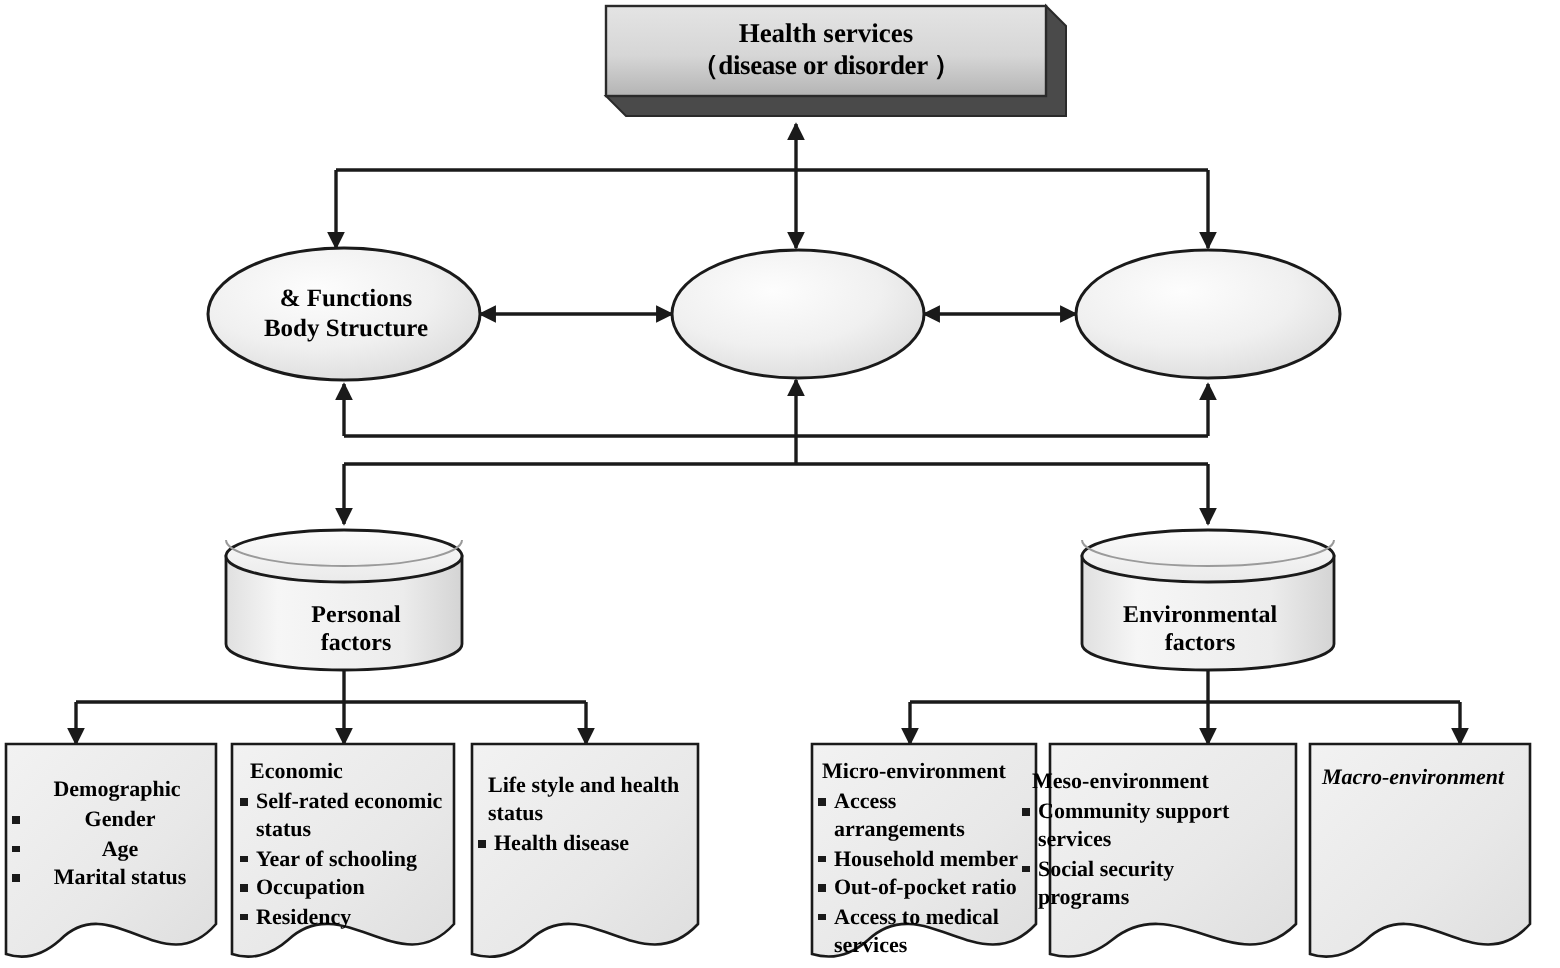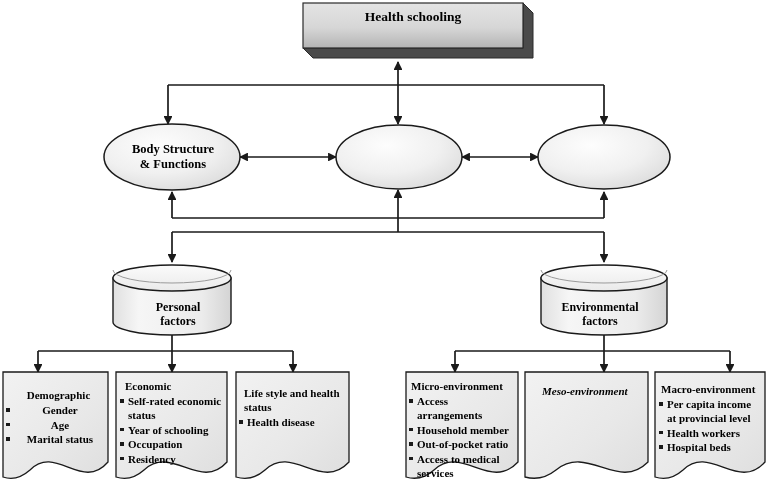--- a/index.html
+++ b/index.html
@@ -195,26 +195,27 @@
       <path d="M 3 372 L 108 372 L 108 462 C 82 492 56 444 30 470 C 21 478 12 480 3 477 Z" fill="url(#gradCard)"></path>
       <path d="M 116 372 L 227 372 L 227 462 C 200 492 172 444 144 470 C 135 478 125 480 116 477 Z" fill="url(#gradCard)"></path>
       <path d="M 236 372 L 349 372 L 349 462 C 321 492 293 444 265 470 C 256 478 246 480 236 477 Z" fill="url(#gradCard)"></path>
       <path d="M 406 372 L 518 372 L 518 462 C 490 492 462 444 434 470 C 425 478 416 480 406 477 Z" fill="url(#gradCard)"></path>
       <path d="M 525 372 L 648 372 L 648 462 C 618 492 588 444 556 470 C 546 478 536 480 525 477 Z" fill="url(#gradCard)"></path>
       <path d="M 655 372 L 765 372 L 765 462 C 738 492 710 444 683 470 C 674 478 664 480 655 477 Z" fill="url(#gradCard)"></path>
     </g>
   </svg>
 
   <div id="header-label" class="node-text">
-    <div class="l1">Health schooling</div>
+    <div class="l1">Health services</div>
+    <div class="l2">（disease or disorder ）</div>
   </div>
 
   <div id="ellipse-label-0" class="node-text ellipse-label">
+    <div>&amp; Functions</div>
     <div>Body Structure</div>
-    <div>&amp; Functions</div>
   </div>
 
 
 
   <div id="cyl-label-0" class="node-text cyl-label">
     <div>Personal</div>
     <div>factors</div>
   </div>
 
   <div id="cyl-label-1" class="node-text cyl-label">
@@ -251,26 +252,25 @@
   <div class="doc-text" style="left:409px; top:379px; width:107px;">
     <div class="doc-title" style="padding-left:2px;">Micro-environment</div>
     <ul class="doc-list">
       <li>Access arrangements</li>
       <li>Household member</li>
       <li>Out-of-pocket ratio</li>
       <li>Access to medical services</li>
     </ul>
   </div>
 
-  <div class="doc-text" style="left:537px; top:384px; width:110px;font-style:italic;">
+  <div class="doc-text" style="left:511px; top:384px; width:110px;">
     <div class="doc-title">Meso-environment</div>
+    <ul class="doc-list">
+      <li>Community support services</li>
+      <li>Social security programs</li>
+    </ul>
   </div>
 
   <div class="doc-text" style="left:659px; top:382px; width:104px;">
-    <div class="doc-title" style="padding-left:2px;">Macro-environment</div>
-    <ul class="doc-list">
-      <li>Per capita income at provincial level</li>
-      <li>Health workers</li>
-      <li>Hospital beds</li>
-    </ul>
+    <div class="doc-title" style="padding-left:2px;font-style:italic;">Macro-environment</div>
   </div>
 
 </div>
 
 </body></html>

